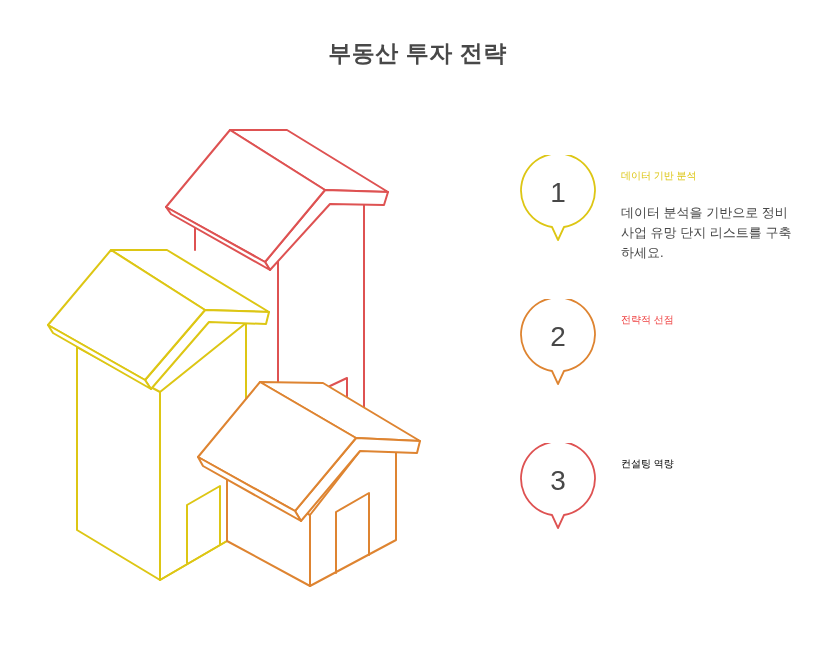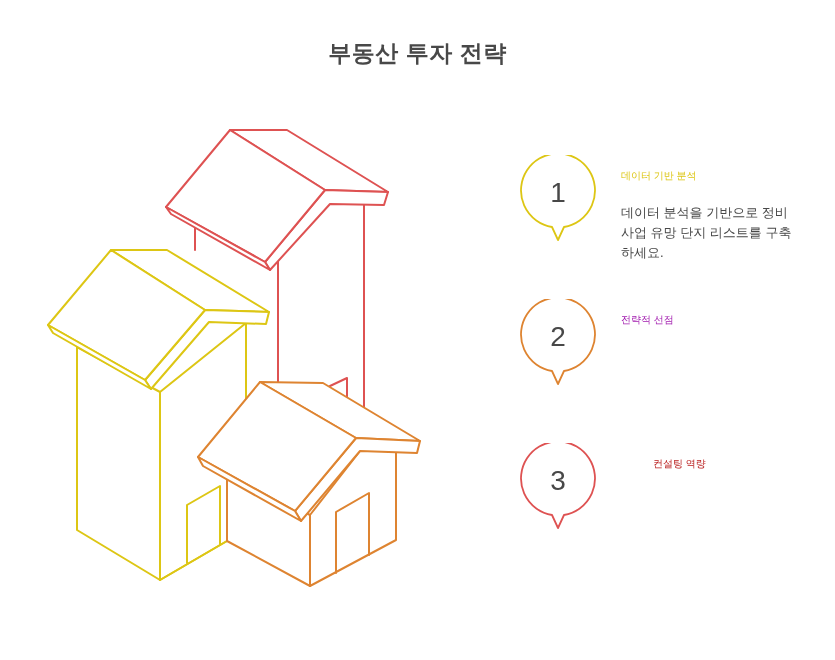--- a/index.html
+++ b/index.html
@@ -70,22 +70,22 @@
   <div class="pin-number">1</div>
   <div class="step-title" style="color:#DDC614;">데이터 기반 분석</div>
   <div class="step-desc">데이터 분석을 기반으로 정비사업 유망 단지 리스트를 구축하세요.</div>
 </div>
 
 <div class="step" style="top:299px;">
   <svg class="pin" viewBox="0 0 80 90">
     <path d="M32,72 A37,37 0 1 1 44,72 L38,85 Z" fill="#fff" stroke="#DE8431" stroke-width="1.8" stroke-linejoin="round"></path>
   </svg>
   <div class="pin-number">2</div>
-  <div class="step-title" style="color:#a21caf;">전략적 선점</div>
+  <div class="step-title" style="color:#ef4444;">전략적 선점</div>
 </div>
 
 <div class="step" style="top:443px;">
   <svg class="pin" viewBox="0 0 80 90">
     <path d="M32,72 A37,37 0 1 1 44,72 L38,85 Z" fill="#fff" stroke="#DE5252" stroke-width="1.8" stroke-linejoin="round"></path>
   </svg>
   <div class="pin-number">3</div>
-  <div class="step-title" style="color:#b91c1c;margin-left:32px;">컨설팅 역량</div>
+  <div class="step-title" style="color:#000000;">컨설팅 역량</div>
 </div>
 
 </body></html>

